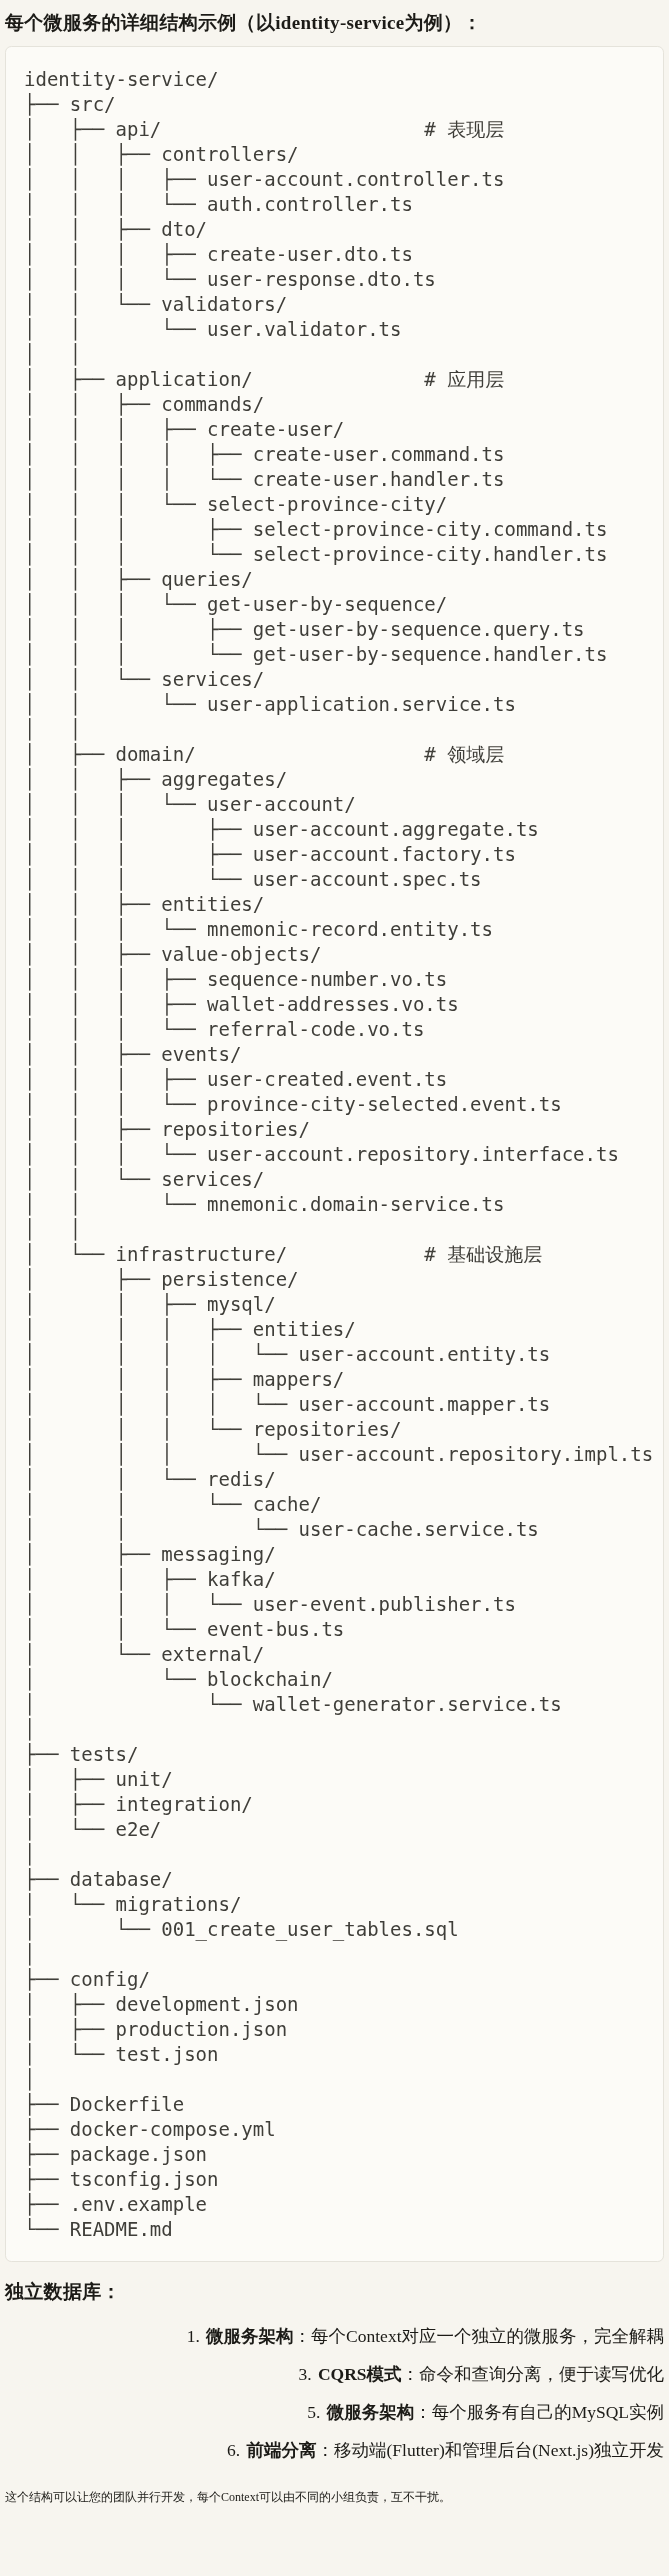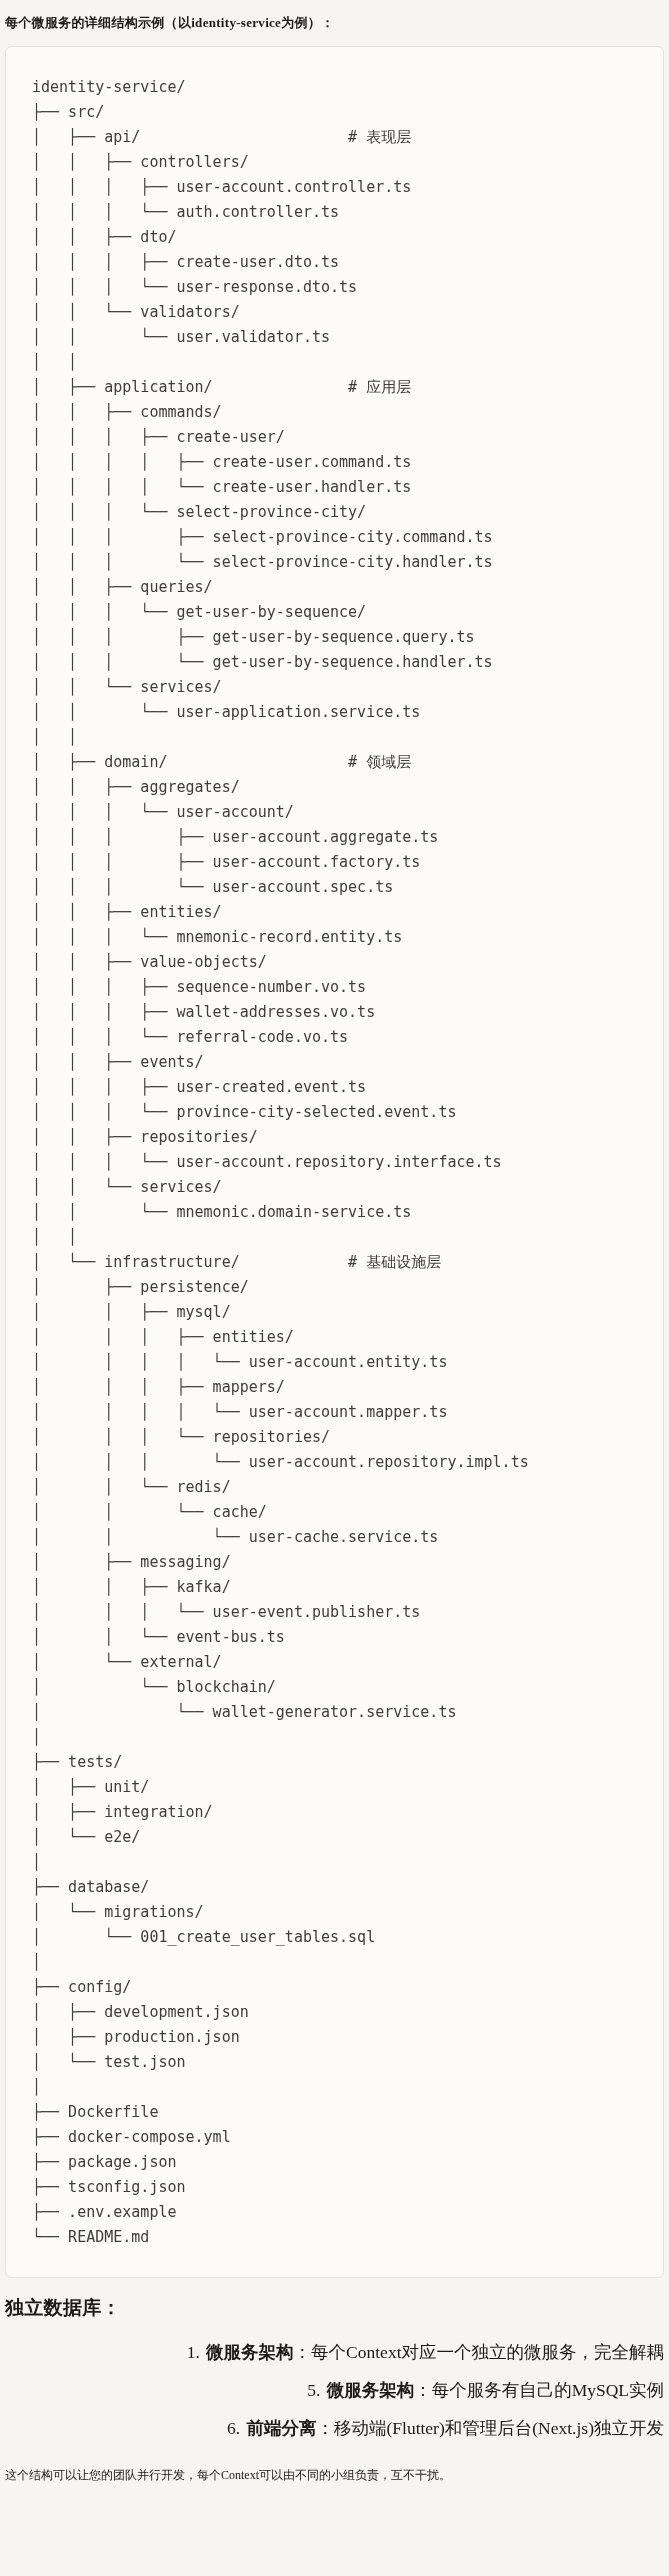--- a/index.html
+++ b/index.html
@@ -13,38 +13,38 @@
   html,body{margin:0;padding:0;}
   body{
     width:669px;
     min-height:2576px;
     background:var(--page-bg,#F7F5EF);
     color:var(--text,#1C1B17);
     font-family:"Liberation Serif","DejaVu Serif",serif;
     padding:8.8px 5px 6.3px 5px;
   }
   .page-title{
-    font-size:13px;
+    font-size:19px;
     line-height:27.5px;
     font-weight:700;
     margin:0 0 0 0;
     letter-spacing:0.3px;
   }
   .code-block{
     margin-top:10px;
     background:var(--code-bg,#FCFBF7);
     border:1.3px solid var(--code-border,#E5E3DB);
     border-radius:6.3px;
     padding:11.3px 10px;
     overflow:hidden;
   }
   .code-block pre{
-    margin:16px;
+    margin:8px;
     font-family:"DejaVu Sans Mono","Liberation Mono",monospace;
-    font-size:15px;
+    font-size:19px;
     line-height:25px;
     color:var(--code-text,#3F3E39);
     white-space:pre;
   }
   .notes-heading{
     font-size:19px;
     line-height:27.5px;
     font-weight:700;
     margin:16.3px 0 0 0;
     letter-spacing:0.3px;
@@ -169,20 +169,23 @@
 └── README.md</pre>
 </div>
 
 <h2 class="notes-heading">独立数据库：</h2>
 
 <ol class="notes-list">
   <li>
     <span class="item-number">1.</span><span class="item-label">微服务架构</span><span class="item-text">：每个Context对应一个独立的微服务，完全解耦</span>
   </li>
   <li>
+    <span class="item-number">3.</span><span class="item-label">CQRS模式</span><span class="item-text">：命令和查询分离，便于读写优化</span>
+  </li>
+  <li>
     <span class="item-number">5.</span><span class="item-label">微服务架构</span><span class="item-text">：每个服务有自己的MySQL实例</span>
   </li>
   <li>
     <span class="item-number">6.</span><span class="item-label">前端分离</span><span class="item-text">：移动端(Flutter)和管理后台(Next.js)独立开发</span>
   </li>
 </ol>
 
 <p class="summary-paragraph">这个结构可以让您的团队并行开发，每个Context可以由不同的小组负责，互不干扰。</p>
 
 

